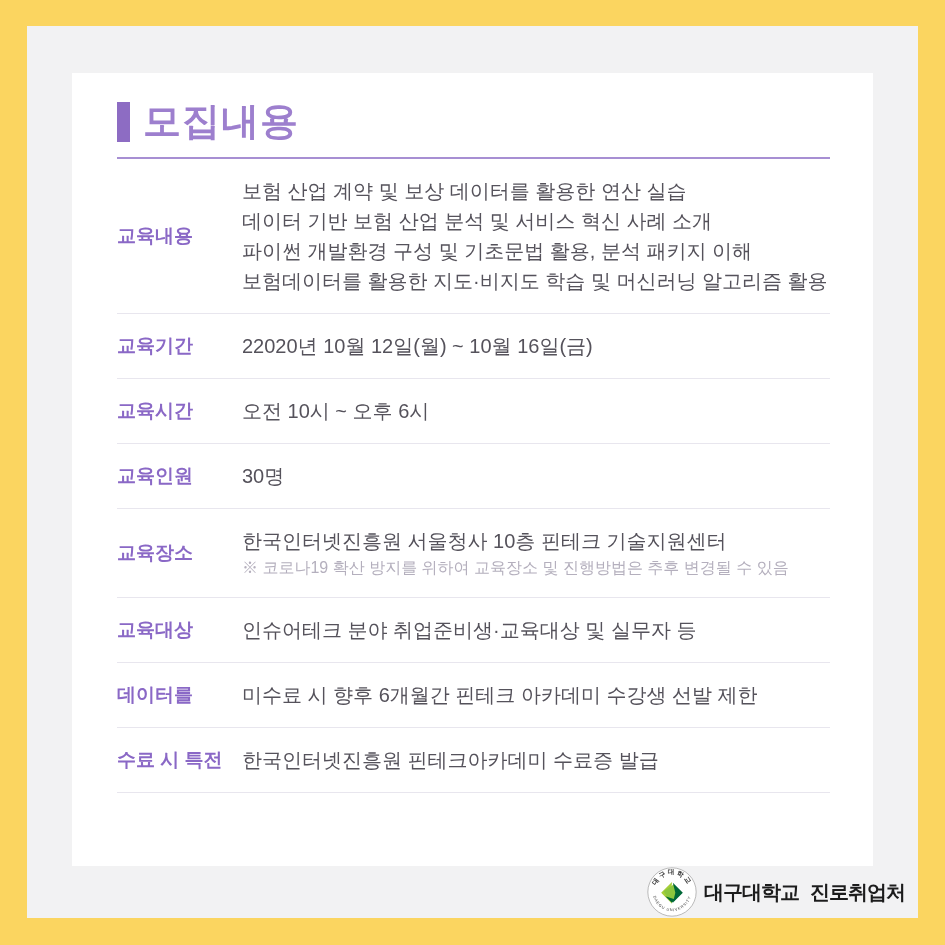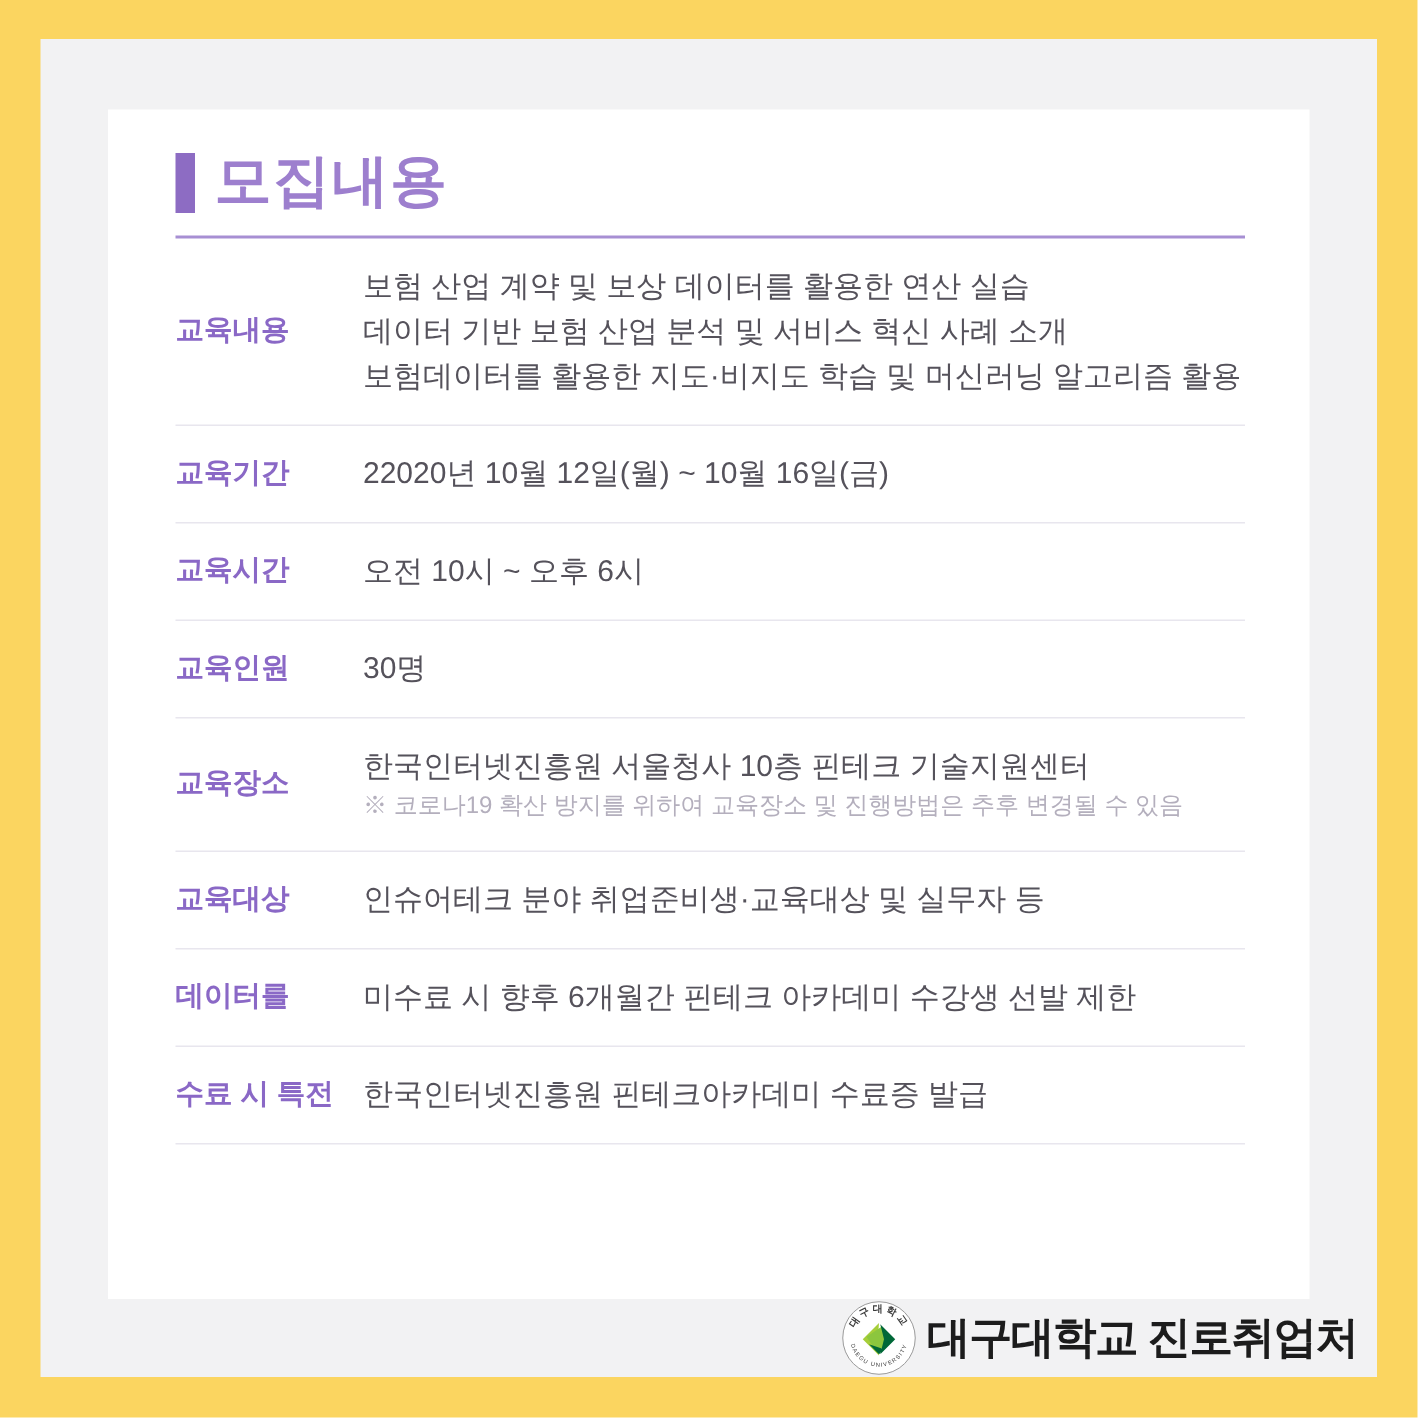--- a/index.html
+++ b/index.html
@@ -64,25 +64,26 @@
   }
   .footer {
     position: absolute;
     left: 0; right: 0; bottom: 0;
     height: 52px;
     display: flex; align-items: center; justify-content: flex-end;
     padding-right: 13px;
   }
   .seal { width: 50px; height: 50px; margin-right: 7px; flex: 0 0 auto; }
   .org-name {
-    font-size: 29px;
+    font-size: 20px;
     font-weight: 800;
     color: var(--footer-text, #1c1c1c);
     letter-spacing: -1px;
     white-space: nowrap;
+    font-family: Liberation Mono, monospace;
   }
 </style>
 </head>
 <body>
 
 <div class="panel">
   <div class="card">
 
     <div class="title-row">
       <div class="title-bar"></div>
@@ -90,20 +91,21 @@
     </div>
     <div class="title-divider"></div>
 
     <div class="info-table">
 
       <div class="row">
         <div class="row-label">교육내용</div>
         <div class="row-content">
           <div class="content-line">보험 산업 계약 및 보상 데이터를 활용한 연산 실습</div>
           <div class="content-line">데이터 기반 보험 산업 분석 및 서비스 혁신 사례 소개</div>
+          <div class="content-line">파이썬 개발환경 구성 및 기초문법 활용, 분석 패키지 이해</div>
           <div class="content-line">보험데이터를 활용한 지도·비지도 학습 및 머신러닝 알고리즘 활용</div>
         </div>
       </div>
 
       <div class="row">
         <div class="row-label">교육기간</div>
         <div class="row-content">
           <div class="content-line">22020년 10월 12일(월) ~ 10월 16일(금)</div>
         </div>
       </div>

